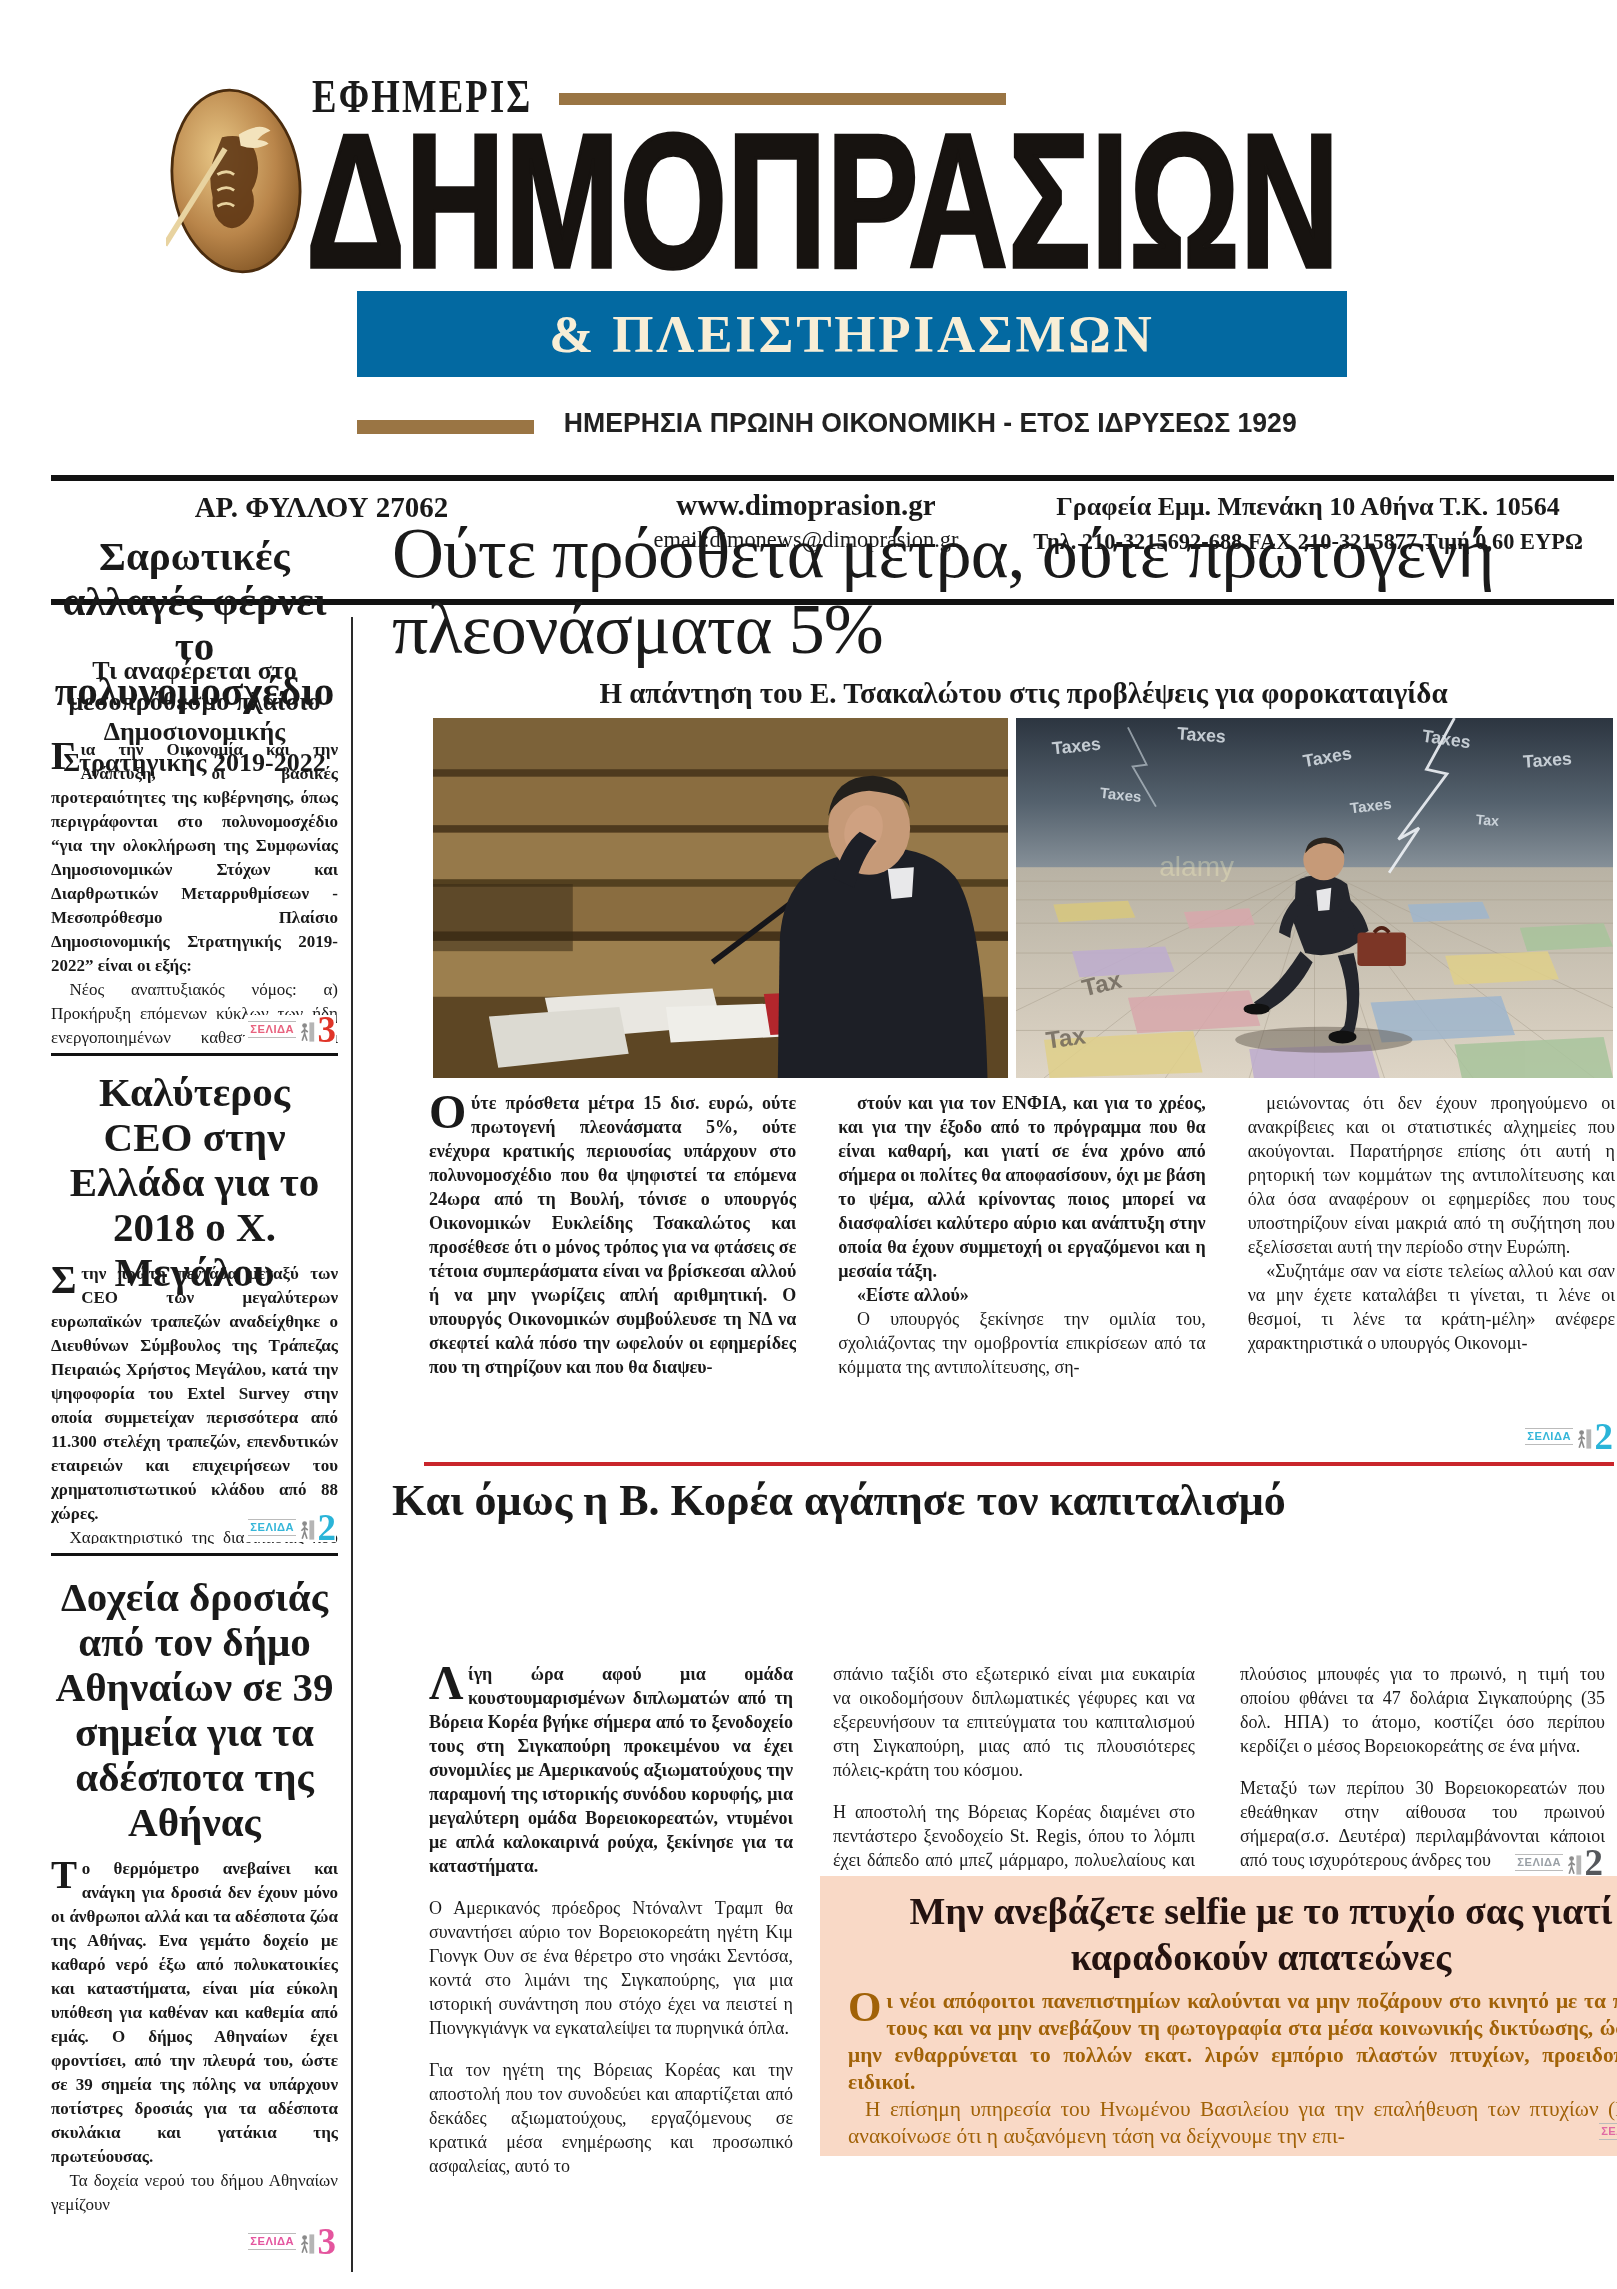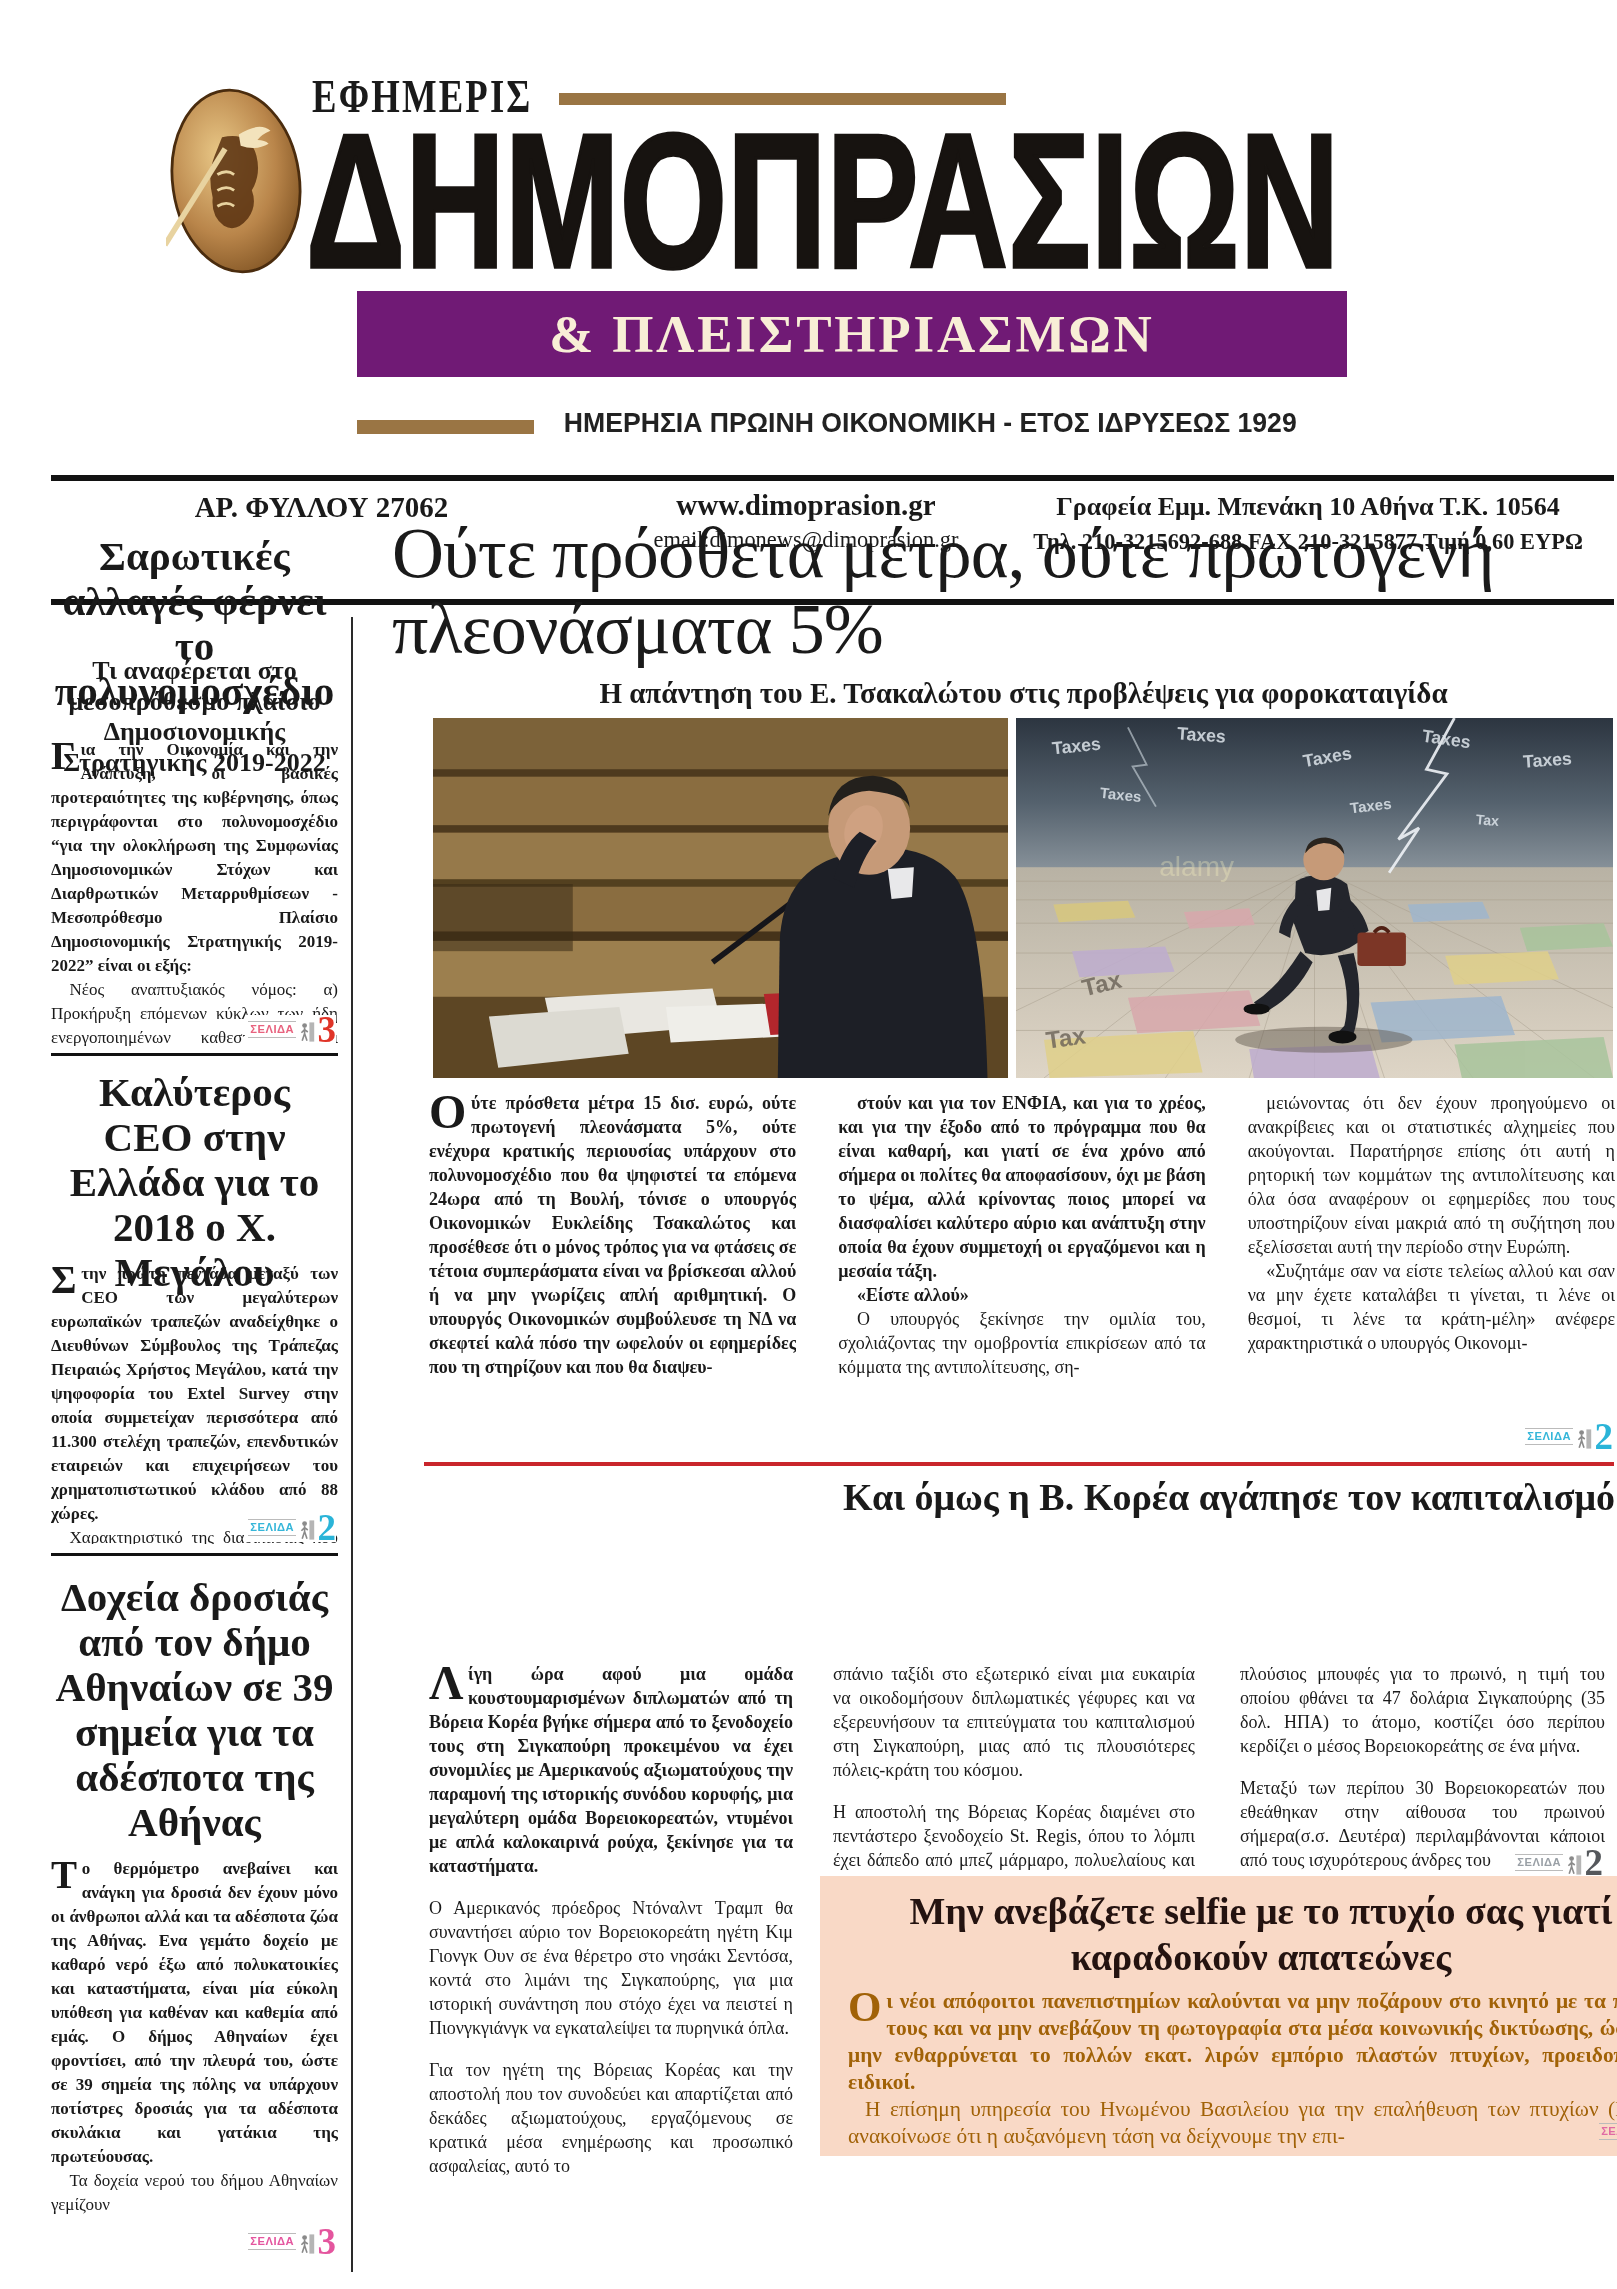--- a/index.html
+++ b/index.html
@@ -7,21 +7,21 @@
         font-family:"Liberation Serif",serif;color:#1a1a1a;overflow:hidden;}
   .abs{position:absolute;}
   .bold{font-weight:bold;}
 
   
   .coin{left:166px;top:86px;width:140px;height:191px;}
   .kicker{left:312px;top:69px;font-size:47px;font-weight:bold;letter-spacing:2.8px;
           transform:scaleX(.78);transform-origin:left top;white-space:nowrap;}
   .kicker-bar{left:559px;top:93px;width:447px;height:12px;background:#9a7544;}
   .mast-title{left:306px;top:110px;width:1037px;height:168px;}
-  .band{left:357px;top:291px;width:990px;height:86px;background:#701a75;color:#f8eed6;
+  .band{left:357px;top:291px;width:990px;height:86px;background:#0369a1;color:#f8eed6;
         font-size:53px;font-weight:bold;letter-spacing:2.8px;line-height:86px;text-align:center;}
   .tag-bar{left:357px;top:420px;width:177px;height:14px;background:#9a7544;}
   .tagline{left:536px;top:407px;width:830px;text-align:center;
            font-family:"Liberation Sans",sans-serif;font-weight:bold;font-size:28px;color:#222;
            transform:scaleX(.95);transform-origin:left top;white-space:nowrap;}
   .rule-a{left:51px;top:475px;width:1563px;height:5.6px;background:#121212;}
   .rule-b{left:51px;top:599px;width:1563px;height:5.6px;background:#121212;}
 
   
   .dl-left{left:121px;top:488px;width:401px;text-align:center;font-weight:bold;font-size:29px;line-height:1.35;}
@@ -60,21 +60,21 @@
   .ph-l{left:433px;top:718px;width:575px;height:360px;}
   .ph-r{left:1016px;top:718px;width:597px;height:360px;}
   .lead-cols{left:429px;top:1091px;width:1186px;display:flex;gap:42px;}
   .col{flex:1;font-size:18px;line-height:24px;text-align:justify;height:362px;overflow:hidden;position:relative;}
   .kcol{position:absolute;font-size:18px;line-height:24px;text-align:justify;}
   .kc1{left:429px;top:1644px;width:364px;}
   .kc2{left:833px;top:1644px;width:362px;height:229px;overflow:hidden;}
   .kc3{left:1240px;top:1644px;width:365px;height:235px;overflow:hidden;}
 
   
-  .k-head{left:392px;top:1475px;width:1223px;text-align:right;font-weight:bold;font-size:38px;}
+  .k-head{left:392px;top:1475px;width:1223px;text-align:left;font-weight:bold;font-size:44px;}
   .k-sub{left:410px;top:1542px;width:1186px;text-align:center;font-weight:bold;font-style:italic;font-size:35px;line-height:1.2;}
 
   
   .selfie{left:820px;top:1876px;width:882px;height:280px;background:#f9d9c6;overflow:hidden;}
   .selfie-title{margin:13px 18.6px 5.6px;text-align:center;font-weight:bold;font-size:38px;line-height:1.2;color:#241310;}
   .selfie-body{margin:7.5px 28px 0;font-size:21.4px;line-height:27px;text-align:justify;color:#a16207;}
   .selfie-body p{margin:0;text-indent:17px;}
   .selfie.dc p:first-child::first-letter{font-size:43px;line-height:34px;}
 
   

